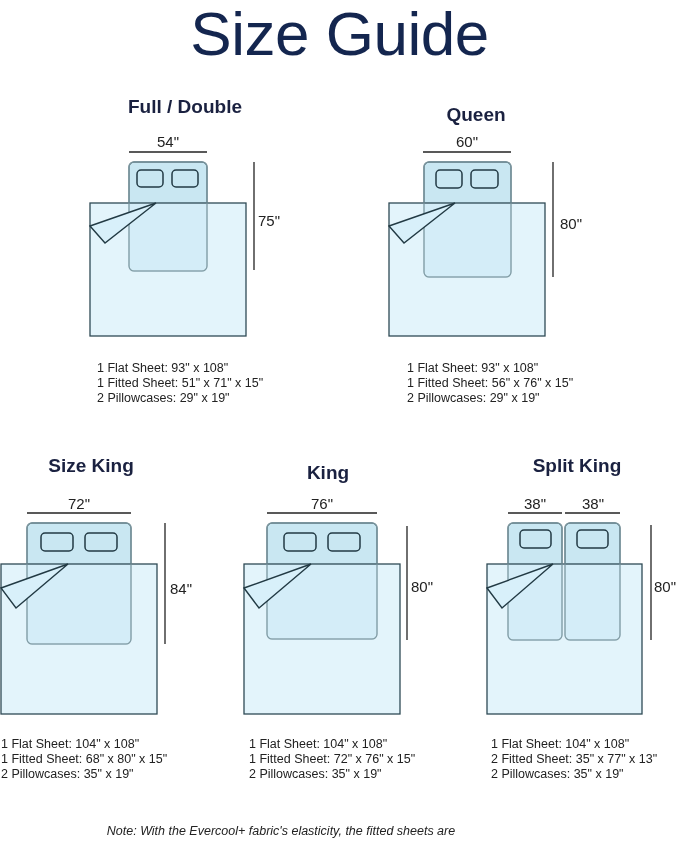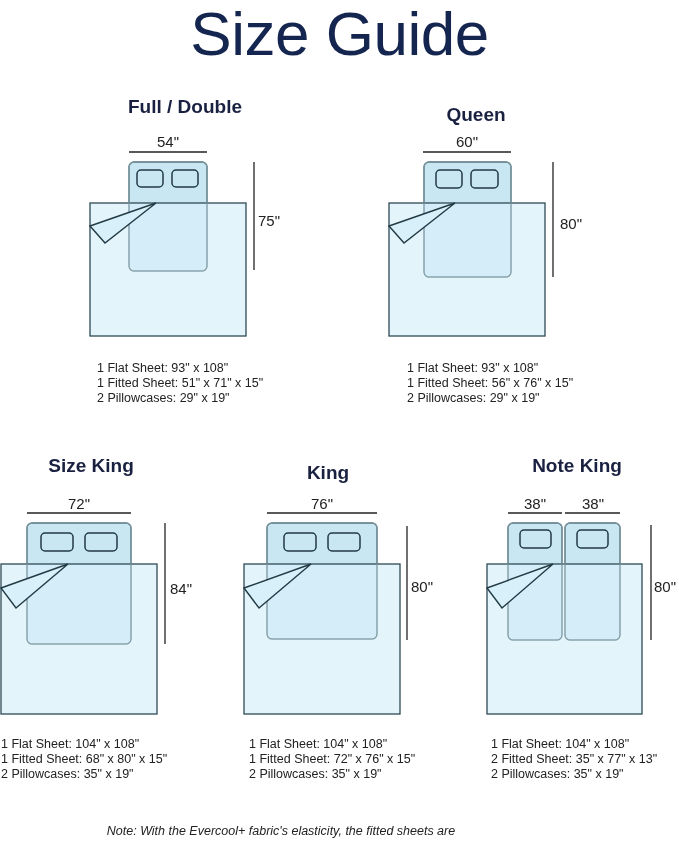--- a/index.html
+++ b/index.html
@@ -118,21 +118,21 @@
 
 <div class="size-name" style="left:328px; top:462px;">King</div>
 <div class="dim center" style="left:322px; top:495px;">76"</div>
 <div class="dim" style="left:411px; top:578px;">80"</div>
 <div class="spec" style="left:249px; top:737px;">
   <div>1 Flat Sheet: 104" x 108"</div>
   <div>1 Fitted Sheet: 72" x 76" x 15"</div>
   <div>2 Pillowcases: 35" x 19"</div>
 </div>
 
-<div class="size-name" style="left:577px; top:455px;">Note King</div>
+<div class="size-name" style="left:577px; top:455px;">Split King</div>
 <div class="dim center" style="left:535px; top:495px;">38"</div>
 <div class="dim center" style="left:593px; top:495px;">38"</div>
 <div class="dim" style="left:654px; top:578px;">80"</div>
 <div class="spec" style="left:491px; top:737px;">
   <div>1 Flat Sheet: 104" x 108"</div>
   <div>2 Fitted Sheet: 35" x 77" x 13"</div>
   <div>2 Pillowcases: 35" x 19"</div>
 </div>
 
 <div class="note">

